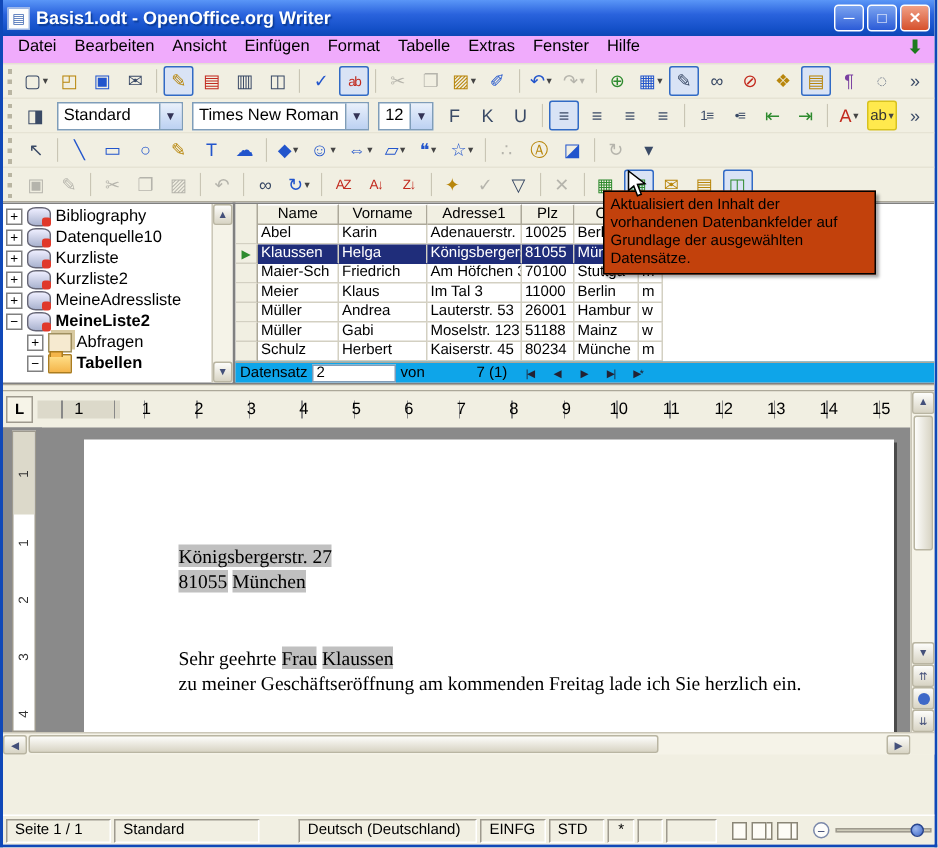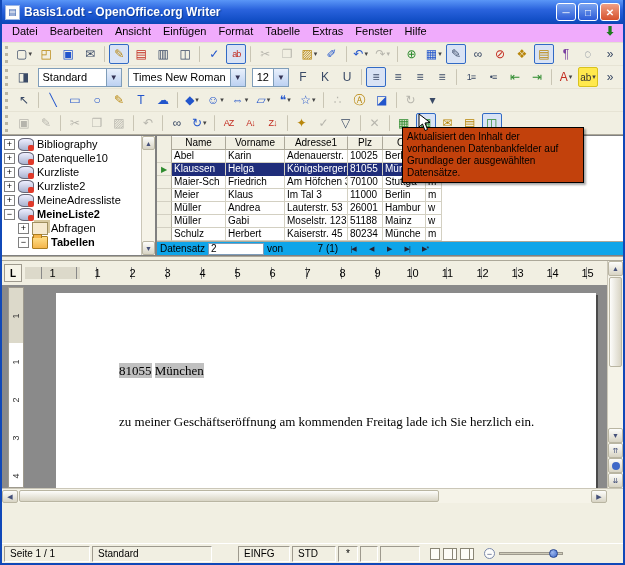--- a/index.html
+++ b/index.html
@@ -504,27 +504,29 @@
               </span>
               <span class="vcell">
                 <span>5</span>
               </span>
             </div>
         </div>
         <div class="canvas">
           <div class="page">
 
 
+              <div class="doc-line"><span class="pl"></span><span class="fld">Königsbergerstr. 27</span><span class="pl"></span><span class="fld"></span></div>
 
               <div class="doc-line"><span class="pl"></span><span class="fld">81055</span><span class="pl"> </span><span class="fld">München</span></div>
 
               <div class="doc-line"><span class="pl"></span><span class="fld"></span><span class="pl"></span><span class="fld"></span></div>
 
               <div class="doc-line"><span class="pl"></span><span class="fld"></span><span class="pl"></span><span class="fld"></span></div>
 
+              <div class="doc-line"><span class="pl">Sehr geehrte </span><span class="fld">Frau</span><span class="pl"> </span><span class="fld">Klaussen</span></div>
 
               <div class="doc-line"><span class="pl">zu meiner Geschäftseröffnung am kommenden Freitag lade ich Sie herzlich ein.</span><span class="fld"></span><span class="pl"></span><span class="fld"></span></div>
 
               <div class="doc-line"><span class="pl"></span><span class="fld"></span><span class="pl"></span><span class="fld"></span></div>
 
             </div>
         </div>
       </div>
     </div>
     <div class="vscroll">
@@ -544,20 +546,21 @@
     <span class="hbtn">◀</span>
     <div class="hthumb"></div>
     <span class="htrack"></span>
     <span class="hbtn">▶</span>
     <span class="hcorner"></span>
   </div>
 
   <div class="statusbar">
     <span class="spanel sp-page">Seite 1 / 1</span>
     <span class="spanel sp-style">Standard</span>
+    <span class="spanel sp-lang">Deutsch (Deutschland)</span>
     <span class="spanel sp-ins">EINFG</span>
     <span class="spanel sp-sel">STD</span>
     <span class="spanel sp-mod">*</span>
     <span class="spanel sp-e1"></span>
     <span class="spanel sp-e2"></span>
     <span class="viewicons">
       <span class="vi"></span>
       <span class="vi two"></span>
       <span class="vi two"></span>
     </span>

